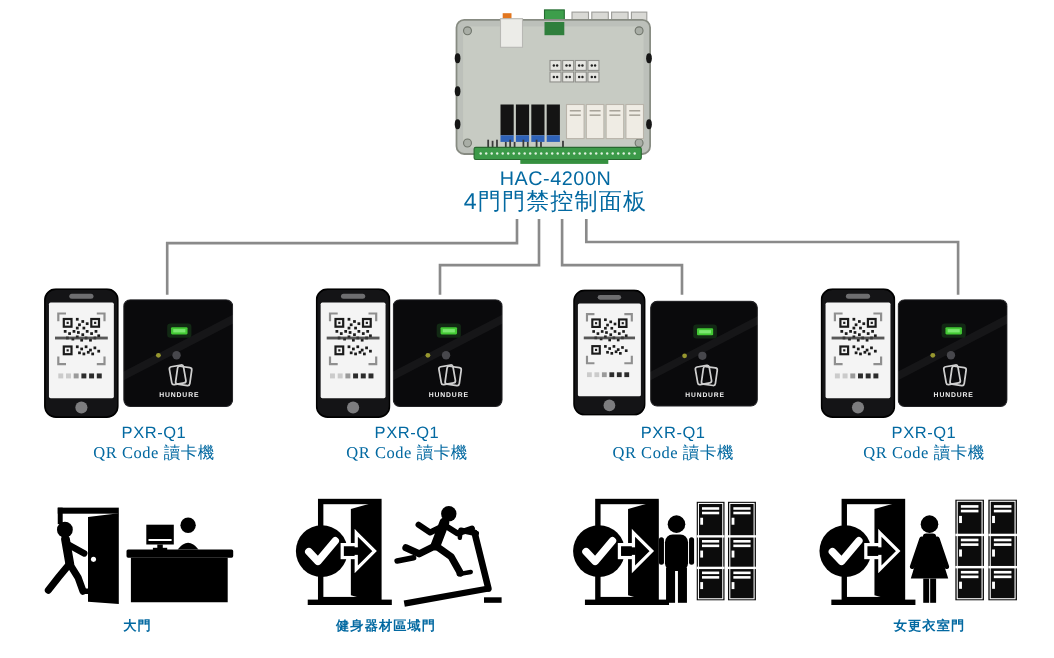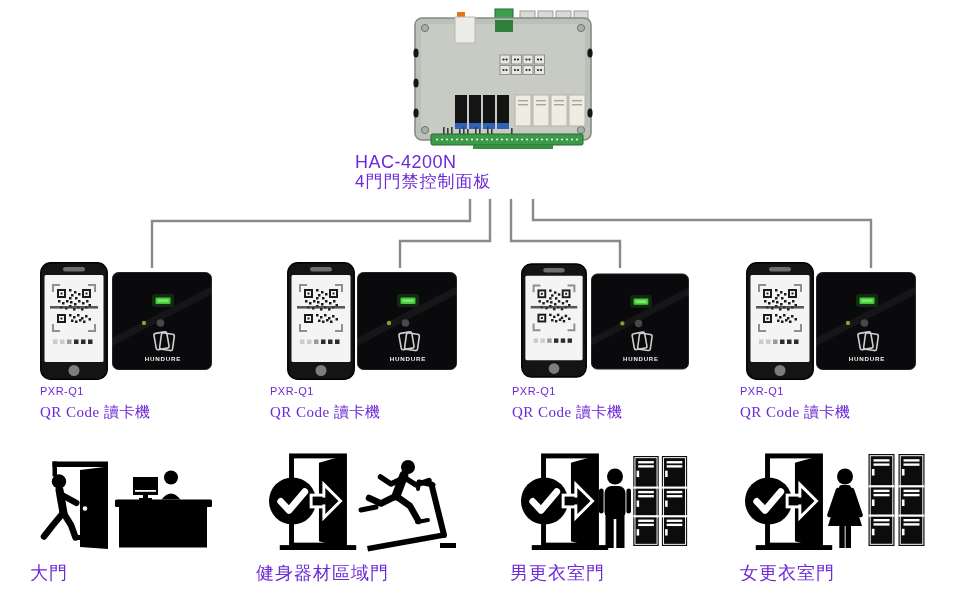--- a/index.html
+++ b/index.html
@@ -1,24 +1,24 @@
 <!DOCTYPE html>
 <html><head>
 <meta charset="utf-8">
 <style>
   html,body{margin:0;padding:0;background:#fff;}
   .canvas{position:relative;width:958px;height:598px;background:#fff;overflow:hidden;
           font-family:"Liberation Sans",sans-serif;color:#1a1a1a;}
   .abs{position:absolute;}
-  .lbl{position:absolute;line-height:1.25;color:#6d28d9;}
+  .lbl{position:absolute;text-align:center;line-height:1.25;color:#0369a1;}
   .ctrl-lbl1{font-size:18px;letter-spacing:.5px;}
-  .ctrl-lbl2{font-size:17px;letter-spacing:1px;}
-  .rdr-lbl1{font-size:11px;letter-spacing:.5px;}
+  .ctrl-lbl2{font-size:21px;letter-spacing:1px;}
+  .rdr-lbl1{font-size:15px;letter-spacing:.5px;}
   .rdr-lbl2{font-size:15px;letter-spacing:.5px;font-family:Liberation Serif, serif;}
-  .door-lbl{font-size:18px;letter-spacing:1px;}
+  .door-lbl{font-size:12px;letter-spacing:1px;font-weight:bold;}
   svg{display:block;overflow:visible;}
   .defs-holder{position:absolute;width:0;height:0;overflow:hidden;}
 </style>
 </head>
 <body>
 
 <div class="canvas">
 
   <svg class="defs-holder" aria-hidden="true">
     <defs>
@@ -378,21 +378,20 @@
       <rect x="89" y="42.5" width="4.6" height="25" rx="2.3"></rect>
       <rect x="116.4" y="42.5" width="4.6" height="25" rx="2.3"></rect>
       <rect x="95.5" y="70" width="8.2" height="32"></rect>
       <rect x="106.3" y="70" width="8.2" height="32"></rect>
     </g>
     <g>
       <use href="#sym-locker" x="123" y="10" width="26" height="90"></use>
       <use href="#sym-locker" x="151.5" y="10" width="26" height="90"></use>
     </g>
   </svg>
-  <div class="lbl door-lbl" style="left:510px;top:562px;width:195px;">男更衣室門</div>
 
   <svg class="abs" style="left:740px;top:446px;" width="210" height="112" viewBox="0 0 210 112">
     <use href="#sym-checkdoor" x="4" y="4" width="98" height="102"></use>
     <g fill="#000">
       <circle cx="105" cy="30.5" r="8"></circle>
       <rect x="99" y="39" width="12" height="9" rx="3"></rect>
       <polygon points="99,44 111,44 122,80 88,80"></polygon>
       <g fill="none" stroke="#000" stroke-linecap="round">
         <path d="M98,44 L89.5,69" stroke-width="4.6"></path>
         <path d="M112,44 L120.5,69" stroke-width="4.6"></path>

